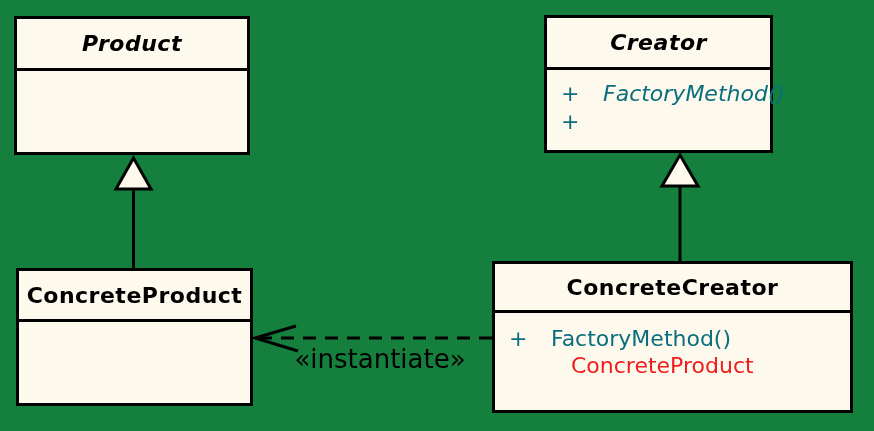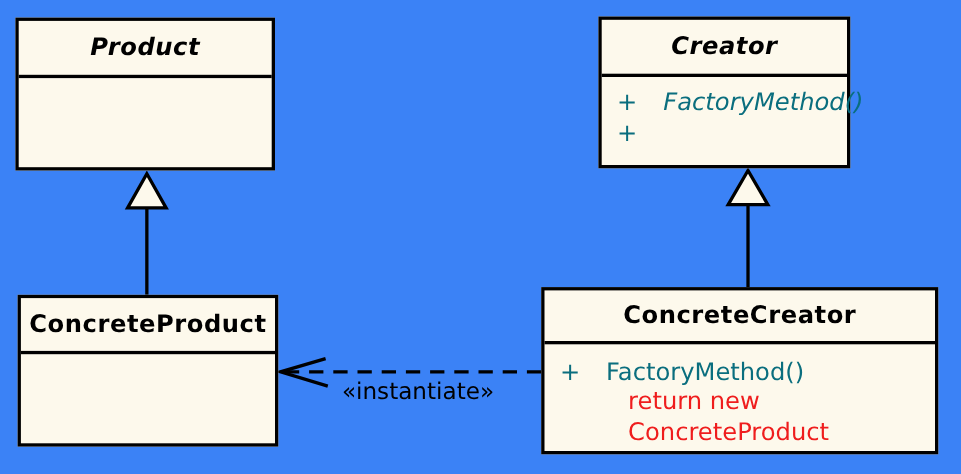--- a/index.html
+++ b/index.html
@@ -5,21 +5,21 @@
   html, body {
     margin: 0;
     padding: 0;
     background: #ffffff;
     font-family: "DejaVu Sans", "Liberation Sans", sans-serif;
   }
   #canvas {
     position: relative;
     width: 874px;
     height: 431px;
-    background: #3b82f6;
+    background: #15803d;
     overflow: hidden;
   }
   .class-box {
     position: absolute;
     box-sizing: border-box;
     background: var(--box-fill, #FDF9EC);
     border: 3px solid var(--box-border, #000);
     display: flex;
     flex-direction: column;
   }
@@ -77,21 +77,21 @@
   }
   .dashed {
     stroke-dasharray: 13 9;
   }
   #instantiate-label {
     position: absolute;
     left: 282px;
     top: 344px;
     width: 196px;
     text-align: center;
-    font-size: 21px;
+    font-size: 26px;
     color: var(--label-text, #000);
     white-space: nowrap;
   }
 </style>
 </head>
 <body>
 
 <div id="canvas">
 
   <svg id="connectors" viewBox="0 0 874 431">
@@ -129,20 +129,19 @@
     <div class="class-body"></div>
   </div>
 
   <div class="class-box" style="left:492px; top:261px; width:361px; height:152px;">
     <div class="class-title" style="height:49px;">ConcreteCreator</div>
     <div class="class-body" style="padding-top:11px;">
       <div class="method-row">
         <span class="vis">+</span>
         <span>FactoryMethod()</span>
       </div>
-      <div class="note-line">return new</div>
       <div class="note-line">ConcreteProduct</div>
     </div>
   </div>
 
   <div id="instantiate-label">«instantiate»</div>
 
 </div>
 
 </body></html>

